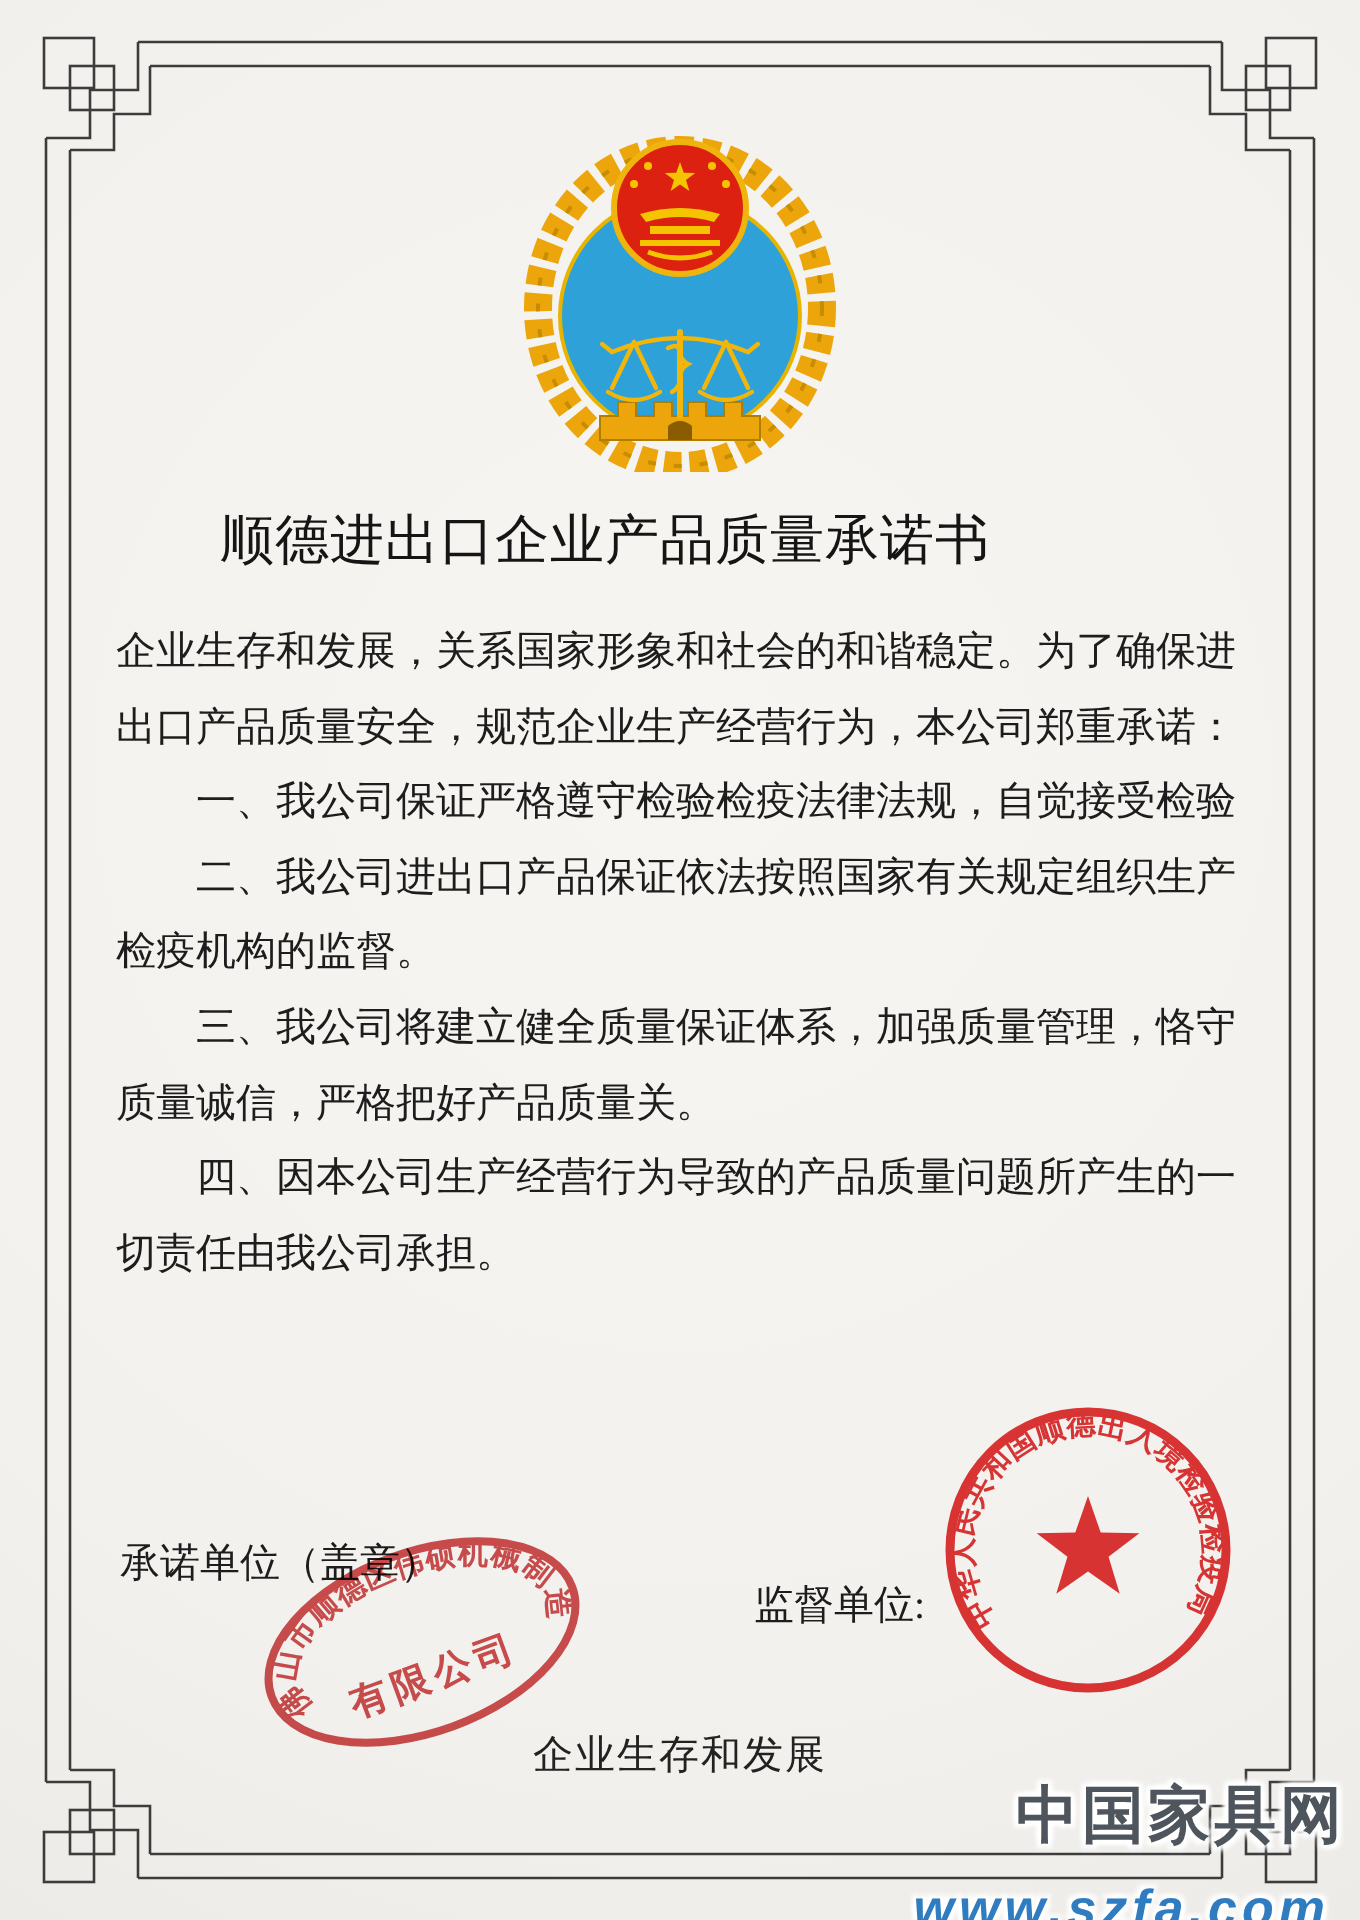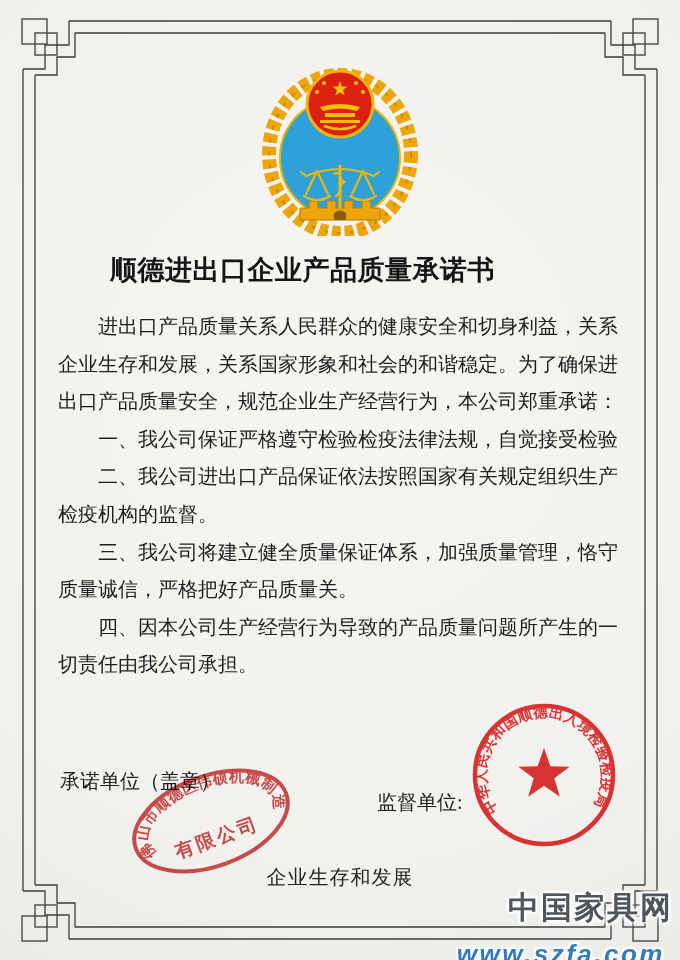--- a/index.html
+++ b/index.html
@@ -8,21 +8,21 @@
   .page {
     position:relative; width:680px; height:960px; overflow:hidden;
     background:#f4f3f0;
     background-image: radial-gradient(circle at 50% 40%, #f6f5f2 0%, #f2f1ee 70%, #ecebe8 100%);
   }
   .border-svg, .emblem-svg, .stamp-svg { position:absolute; }
   .border-svg { left:0; top:0; }
 
   .doc-title {
     position:absolute; left:110px; top:252px; width:460px;
-    font-size:27px; font-weight:bold; color:#151515;
+    font-size:27px; font-weight:normal; color:#151515;
     letter-spacing:0.5px; white-space:nowrap;
   }
   .body-text {
     position:absolute; left:58px; top:308px; width:564px;
     font-size:20px; color:#1d1d1d; line-height:37.6px;
   }
   .body-line { white-space:nowrap; }
 
   .sig-label { position:absolute; font-size:20px; color:#1d1d1d; white-space:nowrap;text-align:center; }
   .committer-label { left:60px; top:768px; }
@@ -116,21 +116,20 @@
     <circle cx="109" cy="34" r="2" fill="#f5c400"></circle>
     <path d="M66,49 Q86,43 106,49 L103,53 Q86,48 69,53 Z" fill="#f5c400"></path>
     <rect x="71" y="55" width="30" height="4" fill="#f5c400"></rect>
     <rect x="66" y="62" width="40" height="3" fill="#f5c400"></rect>
     <path d="M70,68 Q86,74 102,68" fill="none" stroke="#f5c400" stroke-width="2.5"></path>
   </svg>
 
   <div class="doc-title">顺德进出口企业产品质量承诺书</div>
 
   <div class="body-text">
-      <div class="body-line">　　进出口产品质量关系人民群众的健康安全和切身利益，关系</div>
       <div class="body-line">企业生存和发展，关系国家形象和社会的和谐稳定。为了确保进</div>
       <div class="body-line">出口产品质量安全，规范企业生产经营行为，本公司郑重承诺：</div>
       <div class="body-line">　　一、我公司保证严格遵守检验检疫法律法规，自觉接受检验</div>
       <div class="body-line">　　二、我公司进出口产品保证依法按照国家有关规定组织生产</div>
       <div class="body-line">检疫机构的监督。</div>
       <div class="body-line">　　三、我公司将建立健全质量保证体系，加强质量管理，恪守</div>
       <div class="body-line">质量诚信，严格把好产品质量关。</div>
       <div class="body-line">　　四、因本公司生产经营行为导致的产品质量问题所产生的一</div>
       <div class="body-line">切责任由我公司承担。</div>
     </div>

